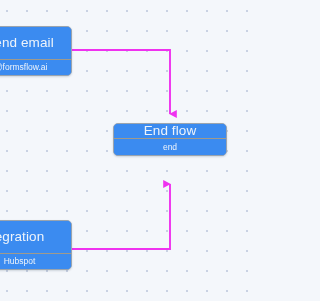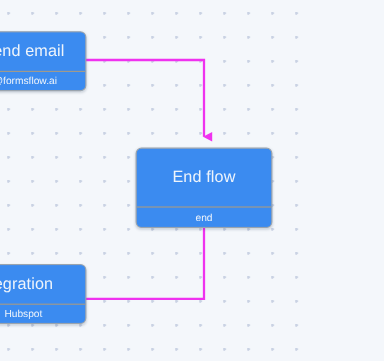--- a/index.html
+++ b/index.html
@@ -93,21 +93,21 @@
     left: -33px;
     top: 220px;
     width: 105px;
     height: 50px;
   }
 
   #node-end-flow {
     left: 113px;
     top: 123px;
     width: 114px;
-    height: 67px;
+    height: 33px;
   }
   #node-end-flow .node-title { font-size: 13.5px; }
   #node-end-flow .node-foot { height: 16px; }
 </style>
 </head>
 <body>
 
 <div id="canvas">
 
   <svg id="edges" viewBox="0 0 252 301" width="252" height="301" xmlns="http://www.w3.org/2000/svg">

